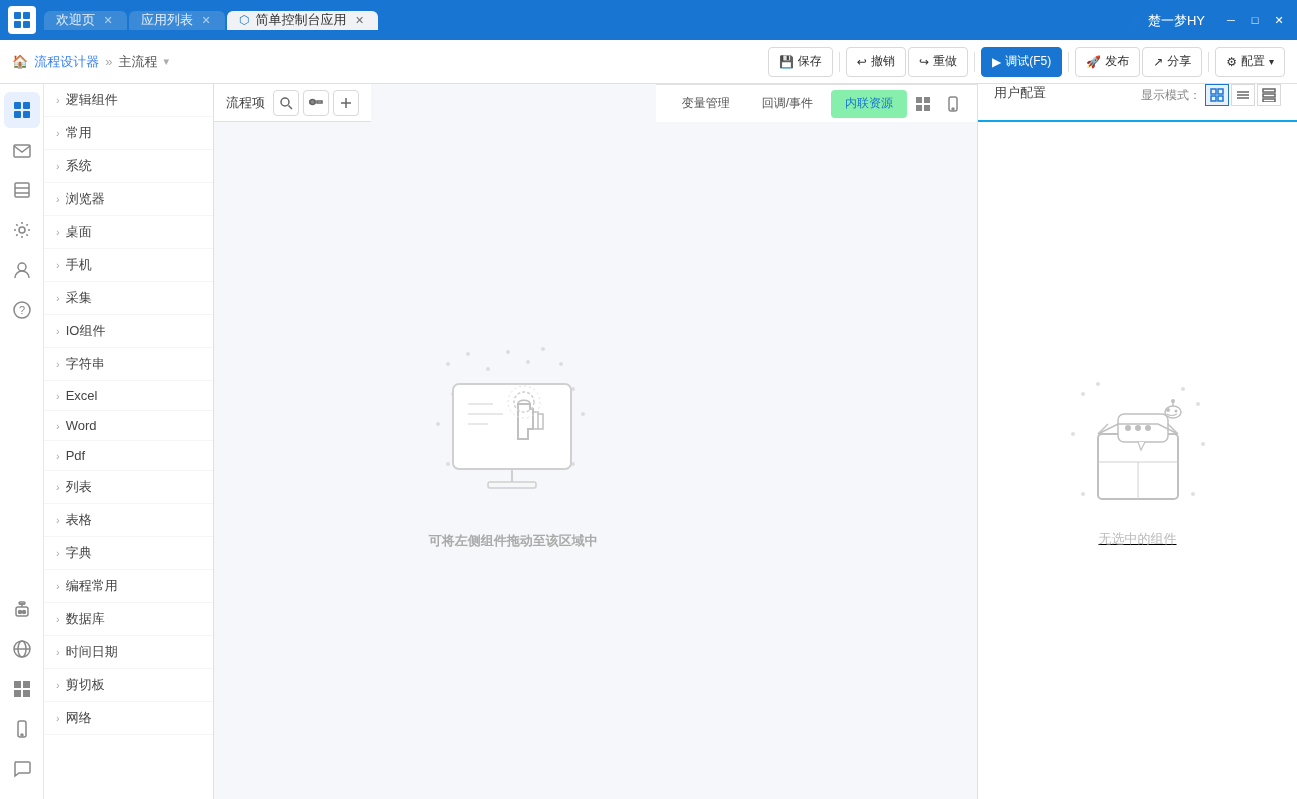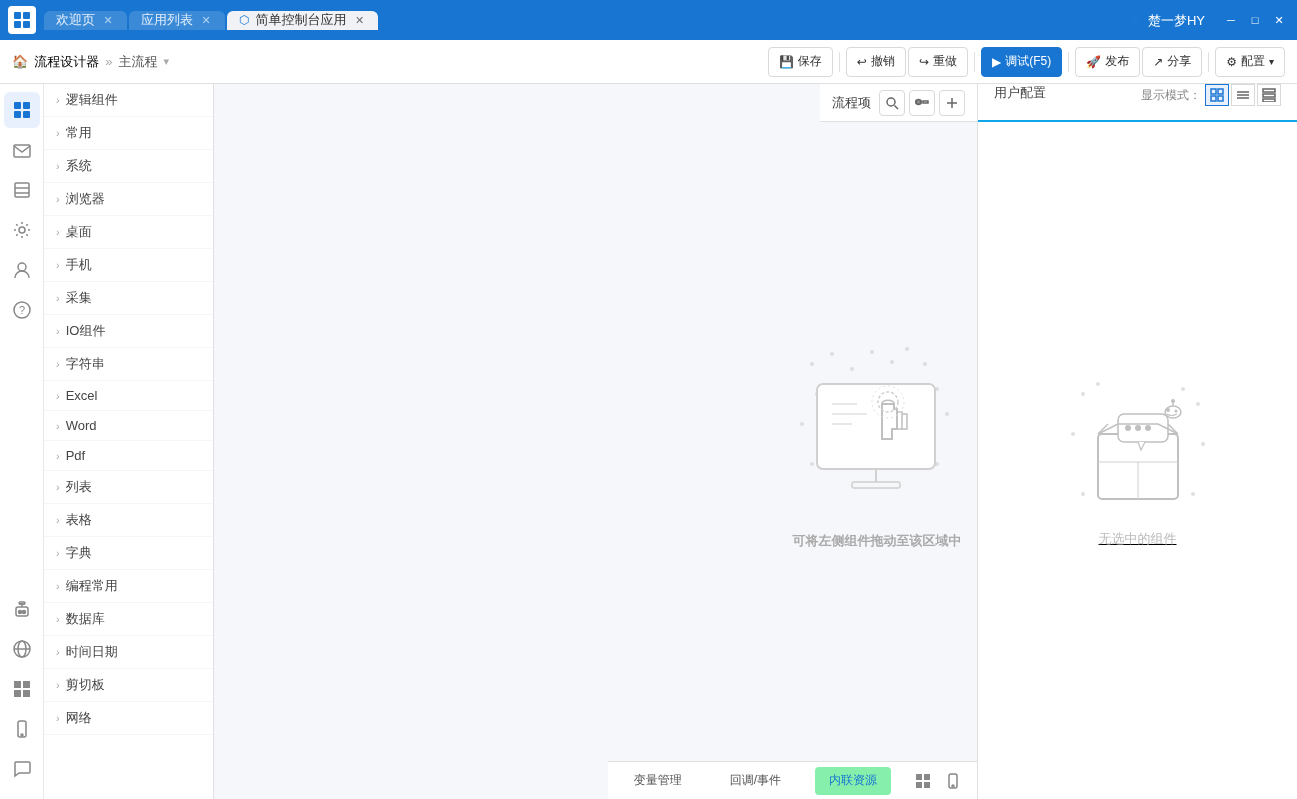--- a/index.html
+++ b/index.html
@@ -128,23 +128,22 @@
       display: flex; align-items: center; gap: 6px;
       padding: 7px 12px;
       cursor: pointer; font-size: 13px; color: #444;
       border-bottom: 1px solid #f5f5f5;
     }
     .panel-item-arrow { color: #aaa; font-size: 11px; }
 
     
     .flow-area {
       flex: 1;
-      display: flex; flex-direction: column;
+      display: flex; flex-direction: row;
       background: #f5f7fa;
-      align-items: flex-end;
     }
     .flow-header {
       height: 38px;
       background: white;
       border-bottom: 1px solid #e0e0e0;
       display: flex; align-items: center;
       padding: 0 12px;
       gap: 8px;
       font-size: 13px; color: #444;
     }
@@ -163,21 +162,21 @@
     .flow-empty {
       display: flex; flex-direction: column; align-items: center; gap: 18px; font-weight: bold;
     }
     .flow-empty-text { color: #aaa; font-size: 13px; }
     .flow-footer {
       height: 38px;
       background: white;
       border-top: 1px solid #e0e0e0;
       display: flex; align-items: center;
       padding: 1px 12px;
-      gap: 20px;
+      gap: 4px;
     }
     .footer-tab {
       padding: 0 14px; height: 28px;
       display: flex; align-items: center;
       border-radius: 4px; cursor: pointer;
       font-size: 12px; color: #555;
     }
     .footer-tab.active { background: #86efac; color: #1876d2; }
     .footer-icons { margin-left: auto; display: flex; gap: 6px; }
     .footer-icon {
@@ -258,21 +257,21 @@
       <div class="win-btn">─</div>
       <div class="win-btn">□</div>
       <div class="win-btn">✕</div>
     </div>
   </div>
 </div>
 
 <div class="toolbar">
   <div class="breadcrumb">
     <span>🏠</span>
-    <span style="color:#000000;cursor:pointer;">流程设计器</span>
+    <span style="color:#3b82f6;cursor:pointer;">流程设计器</span>
     <span style="color:#aaa;">»</span>
     <span>主流程</span>
     <span style="color:#aaa;font-size:11px;cursor:pointer;">▾</span>
   </div>
   <div class="toolbar-actions">
     <button class="toolbar-btn">
       <span>💾</span>
       <span>保存</span>
     </button>
     <div class="toolbar-sep"></div>

